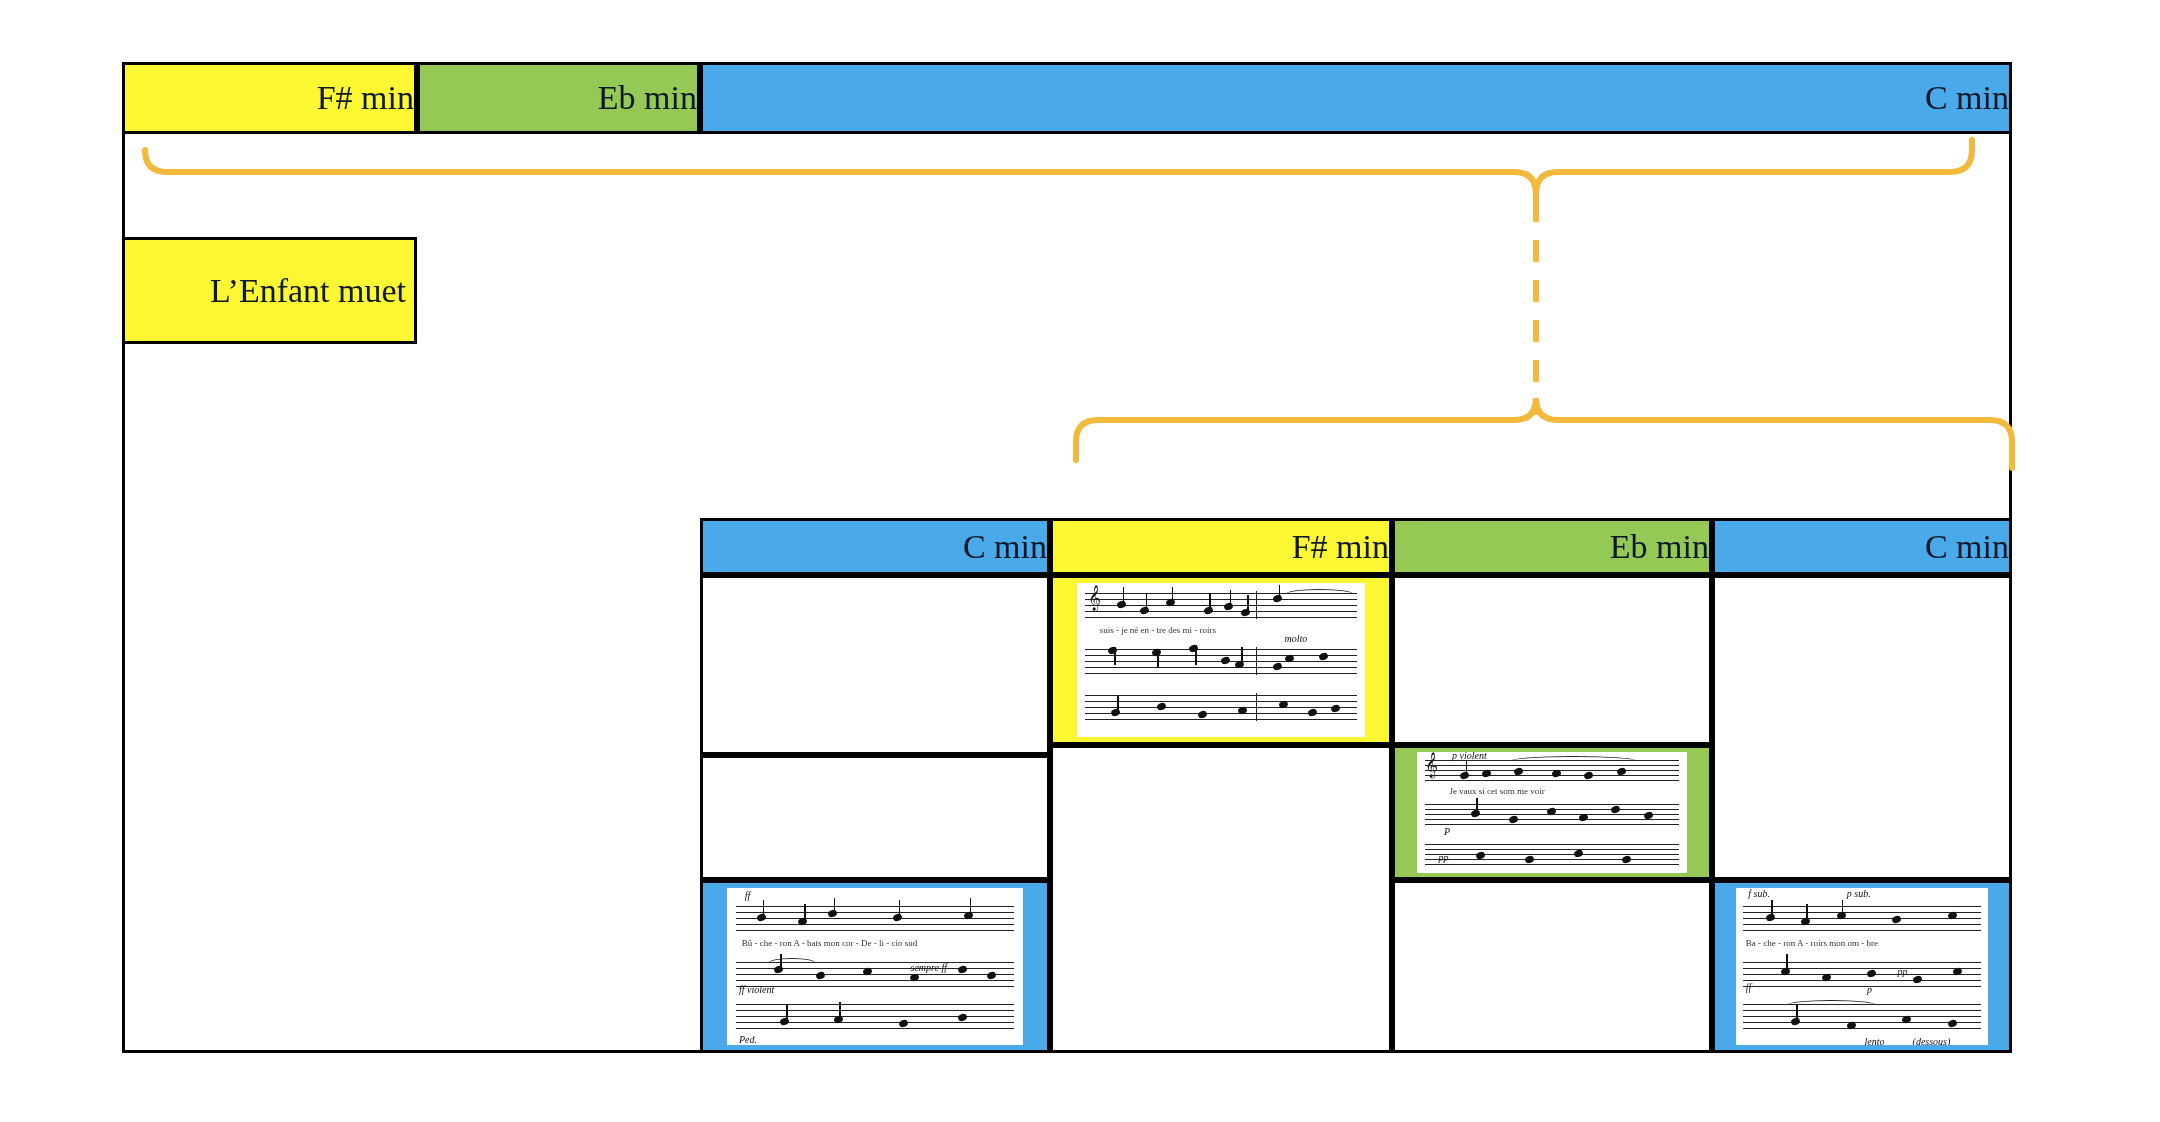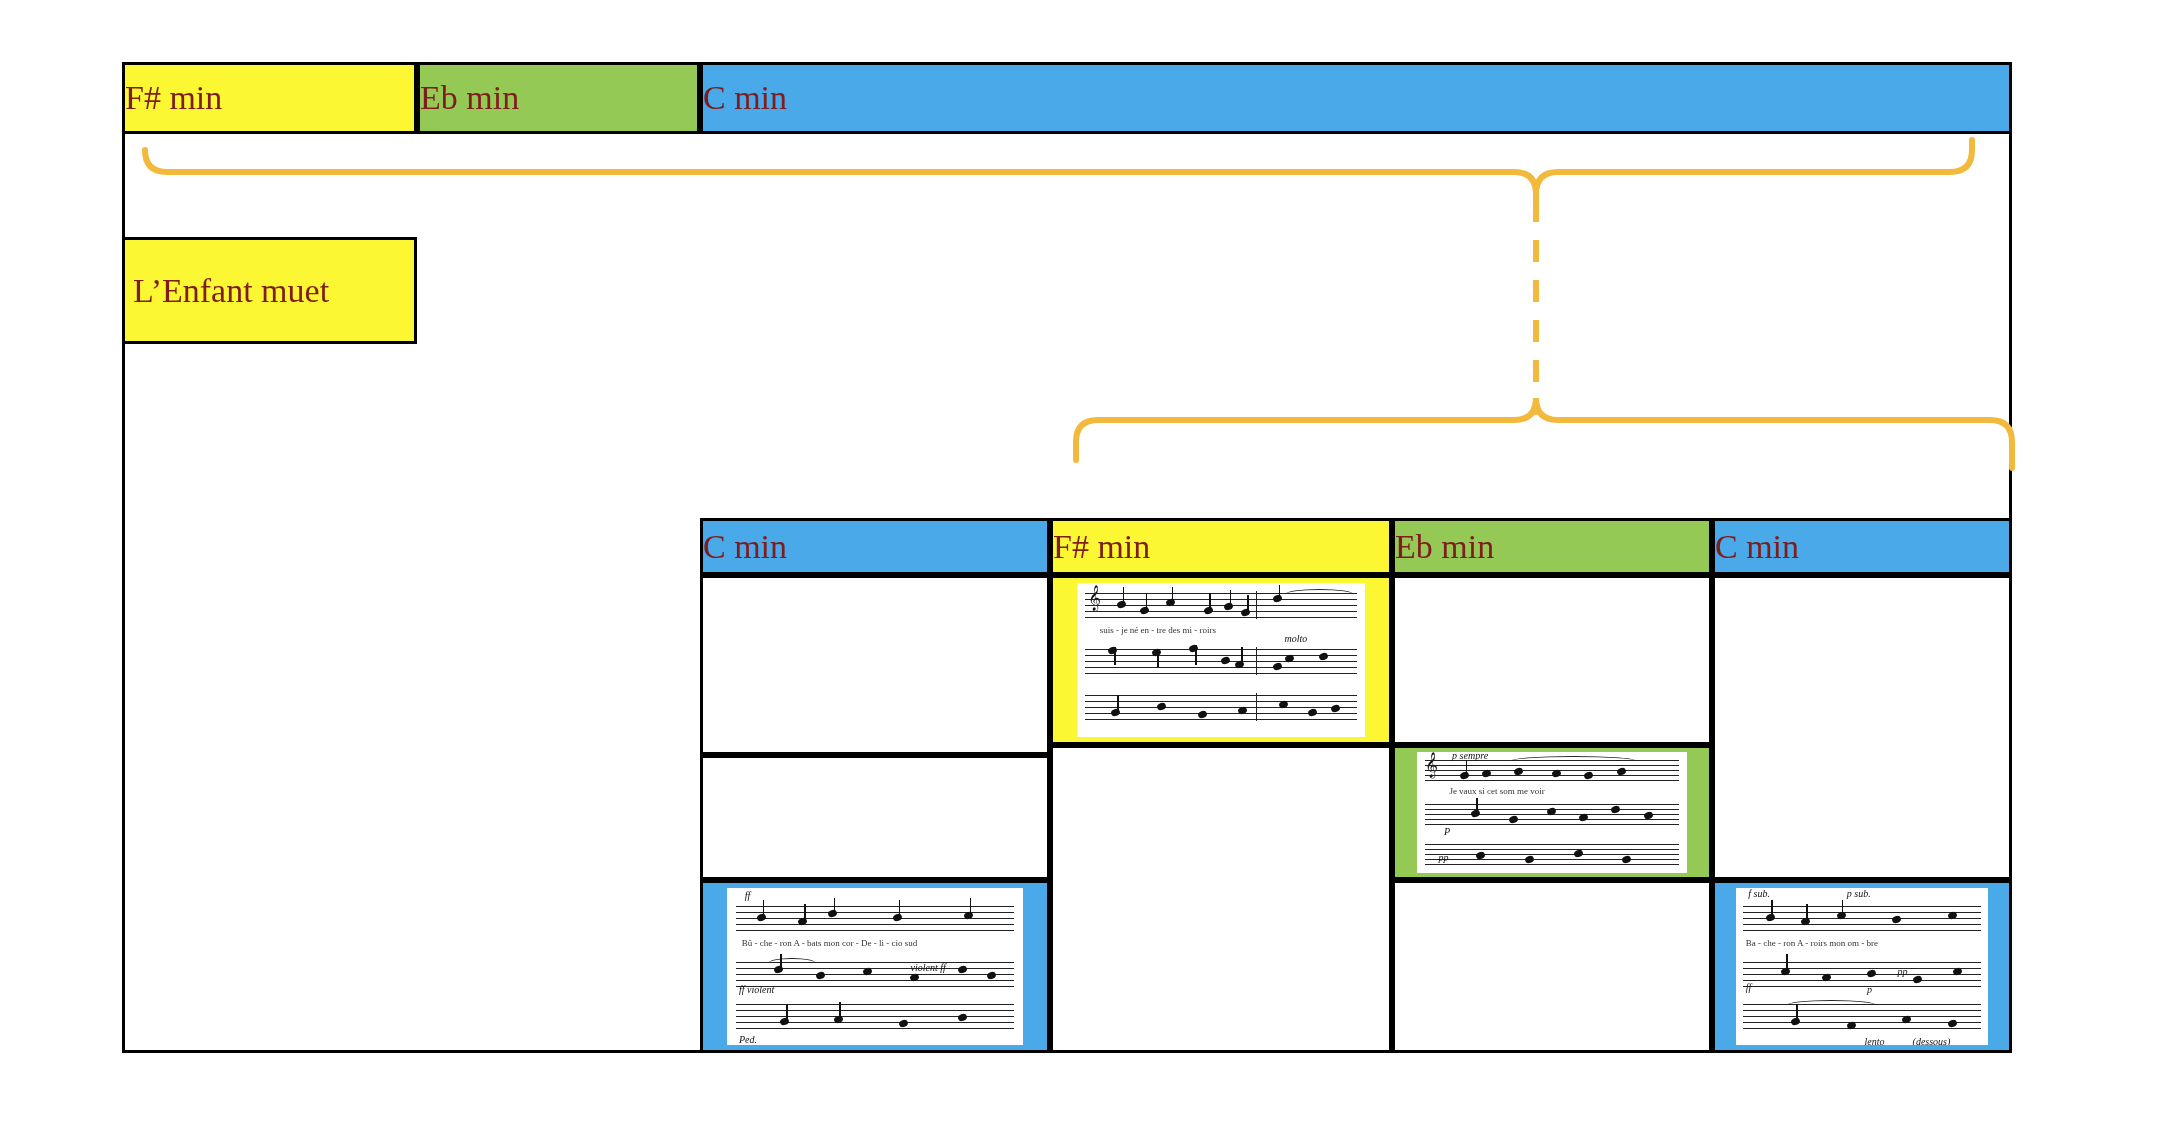--- a/index.html
+++ b/index.html
@@ -1,21 +1,21 @@
 <!DOCTYPE html>
 <html><head>
 <meta charset="utf-8">
 <style>
   html,body{margin:0;padding:0;background:#ffffff;}
   body{width:2160px;height:1122px;font-family:"Liberation Serif",serif;overflow:hidden;}
   #stage{position:relative;width:2160px;height:1122px;}
 
   .cell{position:absolute;box-sizing:border-box;border:3px solid #000;
-        display:flex;align-items:center;justify-content:flex-start;text-align:center;
-        font-size:34px;color:#7f1d1d;line-height:1.15;}
+        display:flex;align-items:center;justify-content:flex-end;text-align:center;
+        font-size:34px;color:#0f172a;line-height:1.15;}
   .k-yellow{background:#fbf733;}
   .k-green{background:#95c956;}
   .k-blue{background:#4aa9e8;}
   .k-white{background:#ffffff;}
   .title-cell{font-size:36px;}
   .two-line{padding:0 8px;}
 
   
   #frame{position:absolute;left:122px;top:62px;width:1890px;height:991px;
          box-sizing:border-box;border:3px solid #000;background:#fff;}
@@ -149,21 +149,21 @@
 
   <div class="score k-green" style="left:1392px;top:745px;width:320px;height:135px;">
     <div class="pad">
       <div class="sheet">
         <span class="clef" style="left:3%;top:2px;">𝄞</span>
         <div class="staff" style="top:8px;"></div>
           <div class="staff" style="top:13px;"></div>
         <div class="staff" style="top:18px;"></div>
           <div class="staff" style="top:23px;"></div>
         <div class="staff" style="top:28px;"></div>
-        <span class="dyn" style="left:13%;top:-2px;">p sempre</span>
+        <span class="dyn" style="left:13%;top:-2px;">p violent</span>
         <div class="slur" style="left:34%;top:4px;width:48%;"></div>
         <div class="note" style="left:16%;top:20px;"></div>
           <div class="stem" style="left:18%;top:8px;height:14px;"></div>
         <div class="note" style="left:24%;top:18px;"></div>
           <div class="note" style="left:36%;top:16px;"></div>
         <div class="note" style="left:50%;top:18px;"></div>
           <div class="note" style="left:62%;top:20px;"></div>
         <div class="note" style="left:74%;top:16px;"></div>
         <span class="lyric" style="left:12%;top:34px;">Je  vaux  si     cet   som  me  voir</span>
         <div class="staff" style="top:52px;"></div>
@@ -212,21 +212,21 @@
           <div class="stem" style="left:58%;top:12px;height:16px;"></div>
         <div class="note" style="left:80%;top:24px;"></div>
           <div class="stem" style="left:82%;top:10px;height:16px;"></div>
         <span class="lyric" style="left:5%;top:50px;">Bû - che - ron      A - bats mon cor  -  De  -  li - cio sud</span>
         <div class="staff" style="top:74px;"></div>
           <div class="staff" style="top:80px;"></div>
         <div class="staff" style="top:86px;"></div>
           <div class="staff" style="top:92px;"></div>
         <div class="staff" style="top:98px;"></div>
         <span class="dyn" style="left:4%;top:96px;">ff violent</span>
-        <span class="dyn" style="left:62%;top:74px;">violent ff</span>
+        <span class="dyn" style="left:62%;top:74px;">sempre ff</span>
         <div class="slur" style="left:14%;top:70px;width:16%;"></div>
         <div class="note" style="left:16%;top:78px;"></div>
           <div class="stem" style="left:18%;top:66px;height:14px;"></div>
         <div class="note" style="left:30%;top:84px;"></div>
           <div class="note" style="left:46%;top:80px;"></div>
         <div class="note" style="left:62%;top:86px;"></div>
           <div class="note" style="left:78%;top:78px;"></div>
         <div class="note" style="left:88%;top:84px;"></div>
         <div class="staff" style="top:116px;"></div>
           <div class="staff" style="top:122px;"></div>

